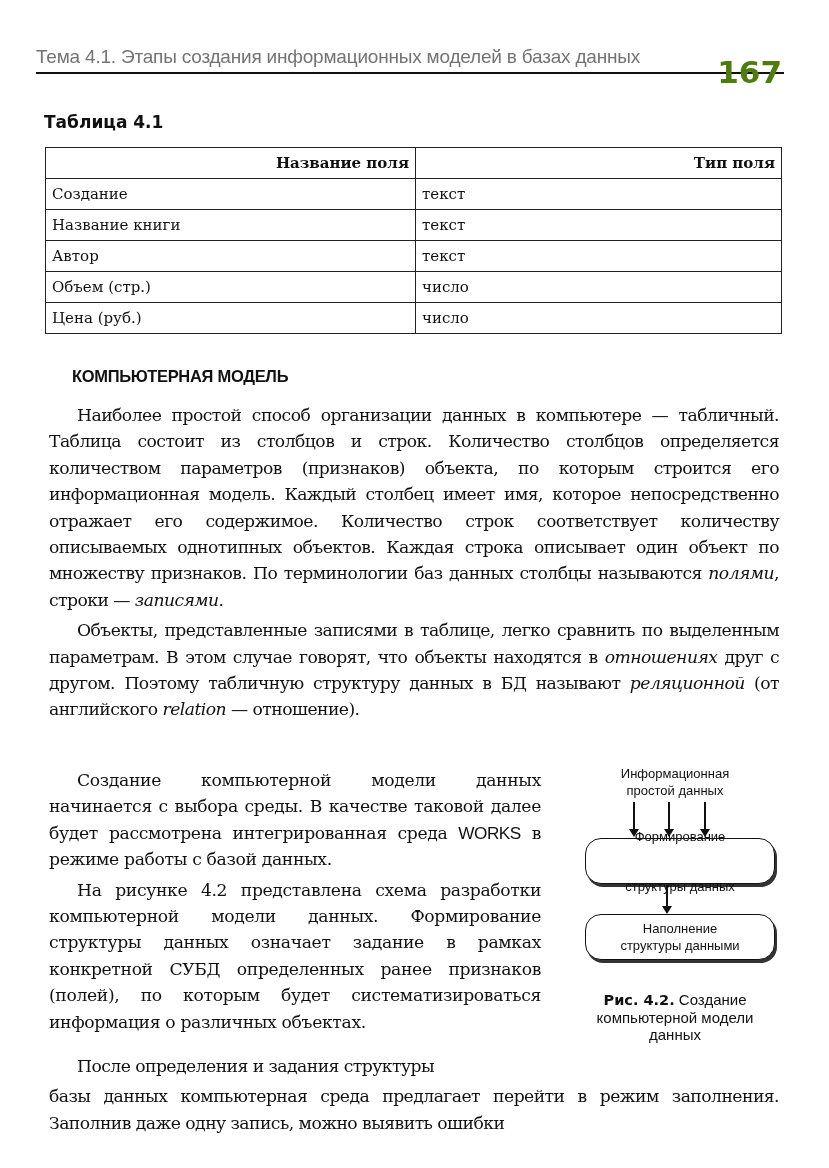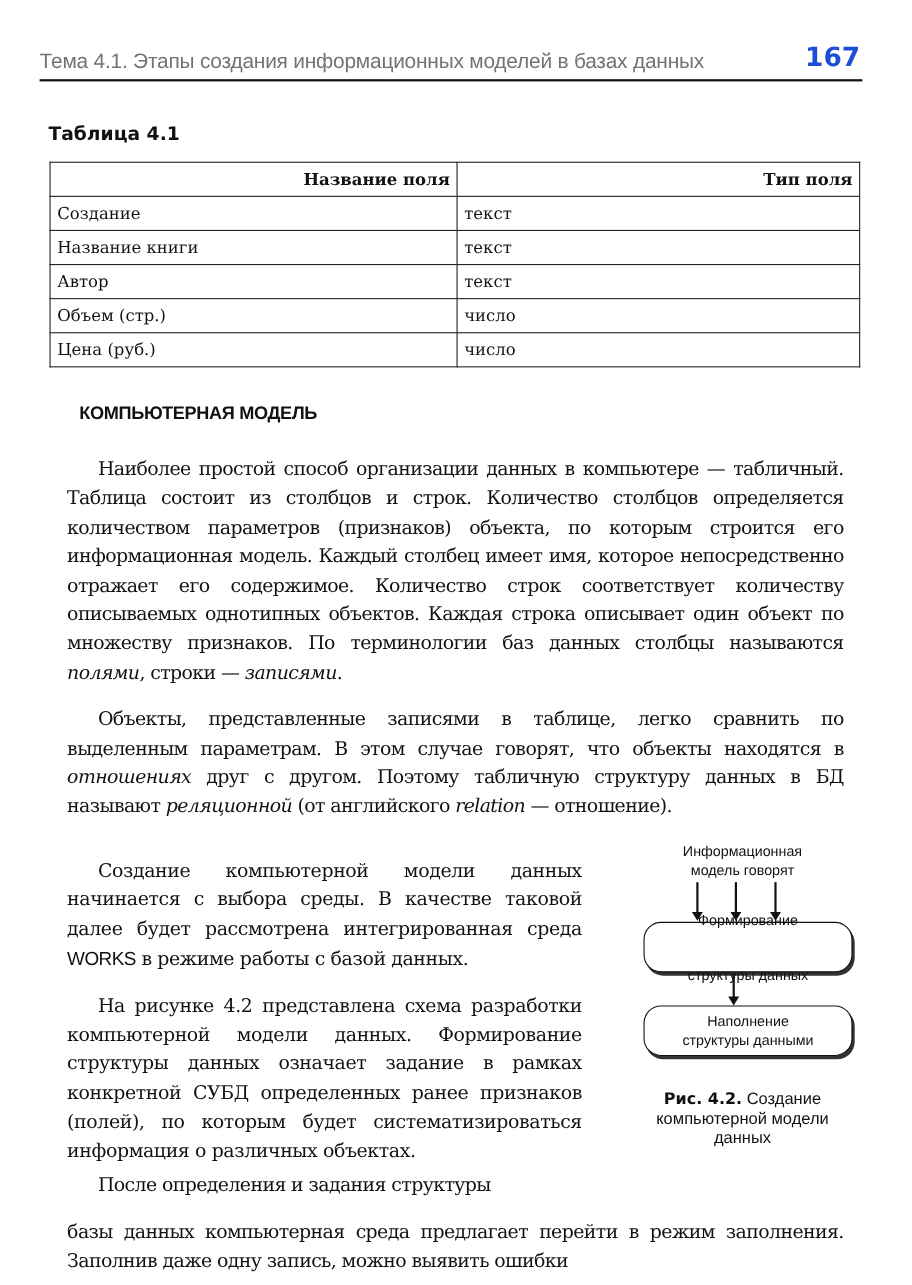--- a/index.html
+++ b/index.html
@@ -1,32 +1,32 @@
 <!DOCTYPE html>
 <html><head>
 <meta charset="utf-8">
 <style>
   html, body { margin: 0; padding: 0; background: #ffffff; }
   body { width: 829px; height: 1168px; position: relative; overflow: hidden; color: #111; }
 
   .header { position: absolute; left: 36px; top: 38px; width: 748px; height: 34px; border-bottom: 2px solid #111; }
   .header-title { position: absolute; left: 0; top: 8px; font-family: "Liberation Sans", sans-serif; font-size: 19px; color: #737373; letter-spacing: -0.2px; }
-  .page-number { position: absolute; right: 2px; top: 0; font-family: "DejaVu Sans", sans-serif; font-weight: bold; font-size: 24px; color: #1d4ed8; }
+  .page-number { position: absolute; right: 2px; top: 16px; font-family: "DejaVu Sans", sans-serif; font-weight: bold; font-size: 31px; color: #4d7c0f; }
 
   .table-caption { position: absolute; left: 44px; top: 112px; font-family: "DejaVu Sans", sans-serif; font-weight: bold; font-size: 17px; }
 
   table.fields { position: absolute; left: 45px; top: 147px; width: 737px; border-collapse: collapse; font-family: "DejaVu Serif", serif; font-size: 15px; }
   table.fields td, table.fields th { border: 1.5px solid #222; height: 30px; padding: 0 6px; text-align: left; vertical-align: middle; }
   table.fields th { font-weight: bold; font-size: 15px; text-align: right; }
   table.fields td:first-child, table.fields th:first-child { width: 357px; }
 
   .section-title { position: absolute; left: 72px; top: 367px; font-family: "Liberation Sans", sans-serif; font-weight: bold; font-size: 16.5px; letter-spacing: -0.3px; }
 
   .body-text { position: absolute; font-family: "DejaVu Serif", serif; font-size: 17.2px; line-height: 26.4px; color: #111; text-align: justify; }
-  .body-text p { margin: 16px; text-indent: 28px; }
+  .body-text p { margin: 4px; text-indent: 28px; }
   .full { left: 45px; top: 398px; width: 738px; letter-spacing: -0.55px; }
   .narrow { left: 45px; top: 763px; width: 500px; letter-spacing: -0.35px; }
   .tail { left: 45px; top: 1049px; width: 738px; letter-spacing: -0.55px; }
   .tail p.noindent { text-indent: 0; }
   .sans-inline { font-family: "Liberation Sans", sans-serif; letter-spacing: -0.5px; }
   em { font-style: italic; }
 
   .figure { position: absolute; left: 560px; top: 765px; width: 230px; height: 285px; font-family: "Liberation Sans", sans-serif; }
   .fig-input-label { position: absolute; left: 0; top: 0; width: 230px; text-align: center; font-size: 13px; line-height: 17px; }
   .arrow { position: absolute; width: 2px; background: #111; }
@@ -91,21 +91,21 @@
 </div>
 
 <div class="body-text tail">
   <p>После определения и задания структуры</p>
   <p class="noindent">базы данных компьютерная среда предлагает перейти в режим заполнения. Заполнив даже одну запись, можно выявить ошибки</p>
 </div>
 
 <div class="figure">
   <div class="fig-input-label">
     <div>Информационная</div>
-    <div>модель говорят</div>
+    <div>простой данных</div>
   </div>
   <div class="arrow" style="left:73px; top:37px; height:28px;"></div>
   <div class="arrow" style="left:108px; top:37px; height:28px;"></div>
   <div class="arrow" style="left:144px; top:37px; height:28px;"></div>
 
   <div class="fig-box box1">
     <div>Формирование</div>
     <div>структуры данных</div>
   </div>
 

